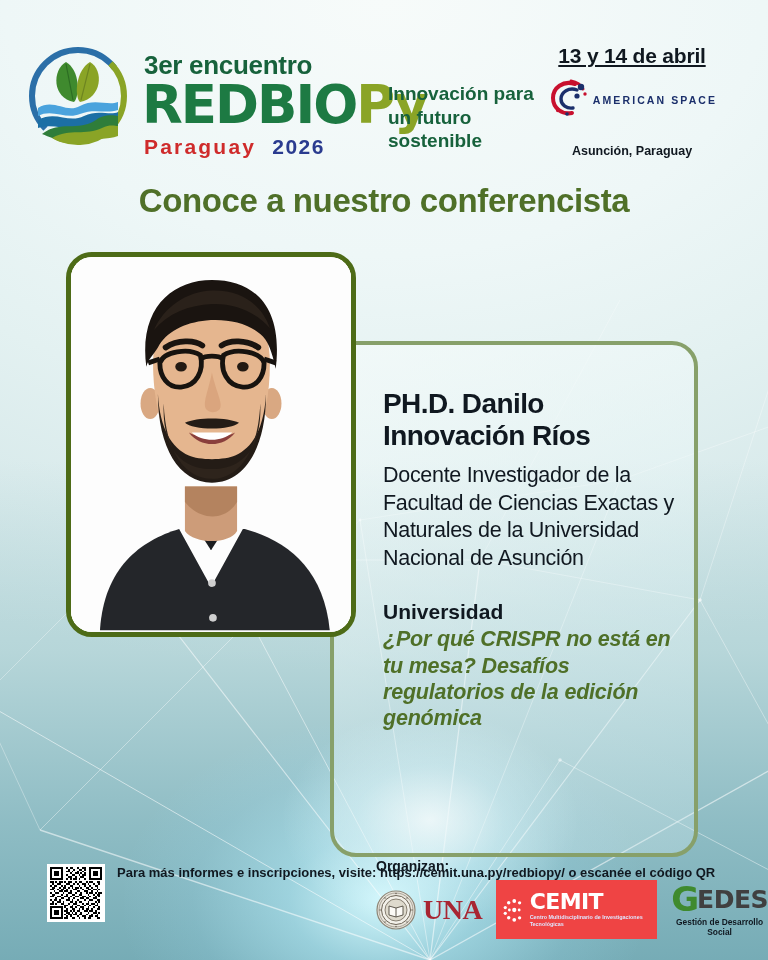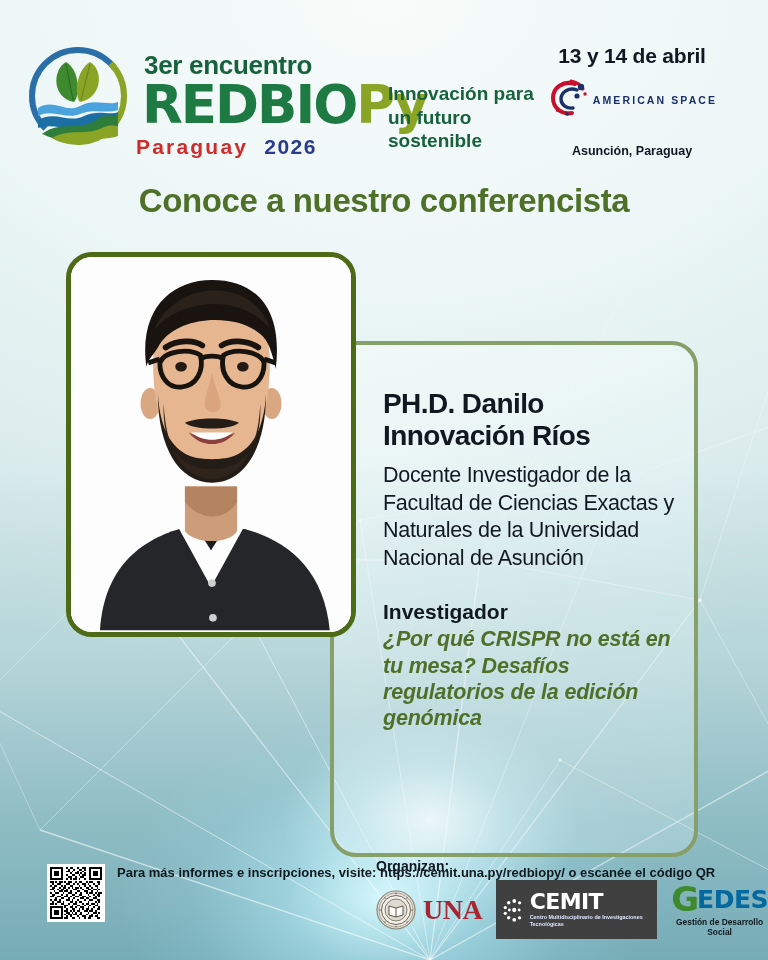--- a/index.html
+++ b/index.html
@@ -38,31 +38,31 @@
   #header{ position:absolute; top:0; left:0; right:0; height:170px; z-index:3; }
 
   .redbio-logo{ position:absolute; left:22px; top:32px; width:360px; height:125px; }
   .mark{ position:absolute; left:0; top:8px; width:112px; height:112px; }
   .mark svg{ width:100%; height:100%; display:block; }
 
   .enc{ position:absolute; left:122px; top:18px; font-size:26px; font-weight:bold; color:#17623c; letter-spacing:-.3px; }
   .wordmark{ position:absolute; left:120px; top:46px; font-size:53px; font-weight:bold; letter-spacing:-2px; line-height:1; white-space:nowrap; }
   .wm-red{ color:#1d7a43; font-family:"DejaVu Sans", sans-serif; }
   .wm-py{ color:#8aa426; font-family:"DejaVu Sans", sans-serif; }
-  .subline{ position:absolute; left:114px; top:103px; font-size:21px; font-weight:bold; letter-spacing:2.2px; white-space:nowrap; }
+  .subline{ position:absolute; left:122px; top:103px; font-size:21px; font-weight:bold; letter-spacing:2.2px; white-space:nowrap; }
   .sl-par{ color:#cf2b2b; }
   .sl-year{ color:#2a3b8f; letter-spacing:1.5px; }
 
   .tagline{
     position:absolute; left:388px; top:82px; width:150px;
     font-size:19px; font-weight:bold; color:#17623c; line-height:1.24;
   }
 
   .datecol{ position:absolute; right:26px; top:44px; width:220px; text-align:center; }
-  .dateline{ font-size:21px; font-weight:bold; color:#101820; letter-spacing:-.2px; }
+  .dateline{ font-size:21px; font-weight:bold; color:#101820; letter-spacing:-.2px;text-decoration:underline; }
   .conacyt{ margin-top:10px; display:flex; align-items:center; justify-content:center; gap:2px; }
   .cny-mark{ width:44px; height:42px; }
   .cny-mark svg{ width:100%; height:100%; display:block; }
   .cny-text{ text-align:left; }
   .cny-title{ font-size:30px; font-weight:bold; color:#c8102e; letter-spacing:-.5px; line-height:.92; font-family:"DejaVu Sans", sans-serif; }
   .cny-sub{ font-size:10.5px; font-weight:bold; color:#1b2f6b; letter-spacing:2.1px; margin-top:2px; }
   .cny-city{ font-size:12.5px; font-weight:bold; color:#101820; margin-top:24px; }
 
   
   #heading{
@@ -100,31 +100,31 @@
 
   .org-block{ position:absolute; left:360px; top:8px; }
   .org-label{ font-size:14px; font-weight:bold; color:#101820; }
   .org-row{ display:flex; align-items:center; gap:14px; margin-top:6px; }
 
   .logo-una{ display:flex; align-items:center; gap:7px; }
   .una-seal{ width:40px; height:40px; }
   .una-seal svg{ width:100%; height:100%; display:block; }
   .una-text{ font-family:"Liberation Serif", serif; font-size:28px; font-weight:bold; color:#a82532; letter-spacing:-.5px; }
 
-  .logo-cemit{ background:#404040; padding:12px 6px; display:flex; align-items:center; gap:3px; }
+  .logo-cemit{ background:#ef4444; padding:12px 6px; display:flex; align-items:center; gap:3px; }
   .cemit-mark{ width:30px; height:30px; }
   .cemit-mark svg{ width:100%; height:100%; display:block; }
   .cemit-txt{ text-align:left; }
   .cemit-name{ font-size:22px; font-weight:bold; color:#fff; letter-spacing:-.6px; line-height:.95; font-family:"DejaVu Sans", sans-serif; }
   .cemit-sub{ font-size:5.4px; font-weight:bold; color:#dfe6ff; line-height:1.25; margin-top:1px; }
 
   .logo-gedes{ text-align:center; }
   .gedes-main{ display:flex; align-items:center; justify-content:center; line-height:1; }
   .ged-g{ font-size:34px; font-weight:bold; color:#3f8a2e; font-family:"DejaVu Sans", sans-serif; letter-spacing:-2px; }
-  .ged-rest{ font-size:25px; font-weight:bold; color:#0369a1; letter-spacing:-.5px; font-family:"DejaVu Sans", sans-serif; }
+  .ged-rest{ font-size:25px; font-weight:bold; color:#404040; letter-spacing:-.5px; font-family:"DejaVu Sans", sans-serif; }
   .gedes-sub{ font-size:8.4px; font-weight:bold; color:#101820; margin-top:1px; }
 </style>
 </head>
 <body>
 
 <div id="bg">
   <div class="bg-base"></div>
   <div class="bg-teal"></div>
   <div class="bg-glow"></div>
   <div class="bg-glow2"></div>
@@ -265,21 +265,21 @@
 
       <path d="M98 92 C110 84 128 84 136 90" stroke="#1a1410" stroke-width="6" fill="none" stroke-linecap="round"></path>
       <path d="M194 92 C182 84 164 84 156 90" stroke="#1a1410" stroke-width="6" fill="none" stroke-linecap="round"></path>
     </svg>
   </div>
 </div>
 
 <div id="info-content">
   <div class="sp-name">PH.D. Danilo Innovación Ríos</div>
   <div class="sp-role">Docente Investigador de la Facultad de Ciencias Exactas y Naturales de la Universidad Nacional de Asunción</div>
-  <div class="conf-label">Investigador</div>
+  <div class="conf-label">Universidad</div>
   <div class="conf-title">¿Por qué CRISPR no está en tu mesa? Desafíos regulatorios de la edición genómica</div>
 </div>
 
 <div id="footer">
 
   <div class="qr-block">
     <div class="qr">
       <svg viewBox="0 0 29 29" shape-rendering="crispEdges">
         <rect width="29" height="29" fill="#fff"></rect>
         <g fill="#000">

